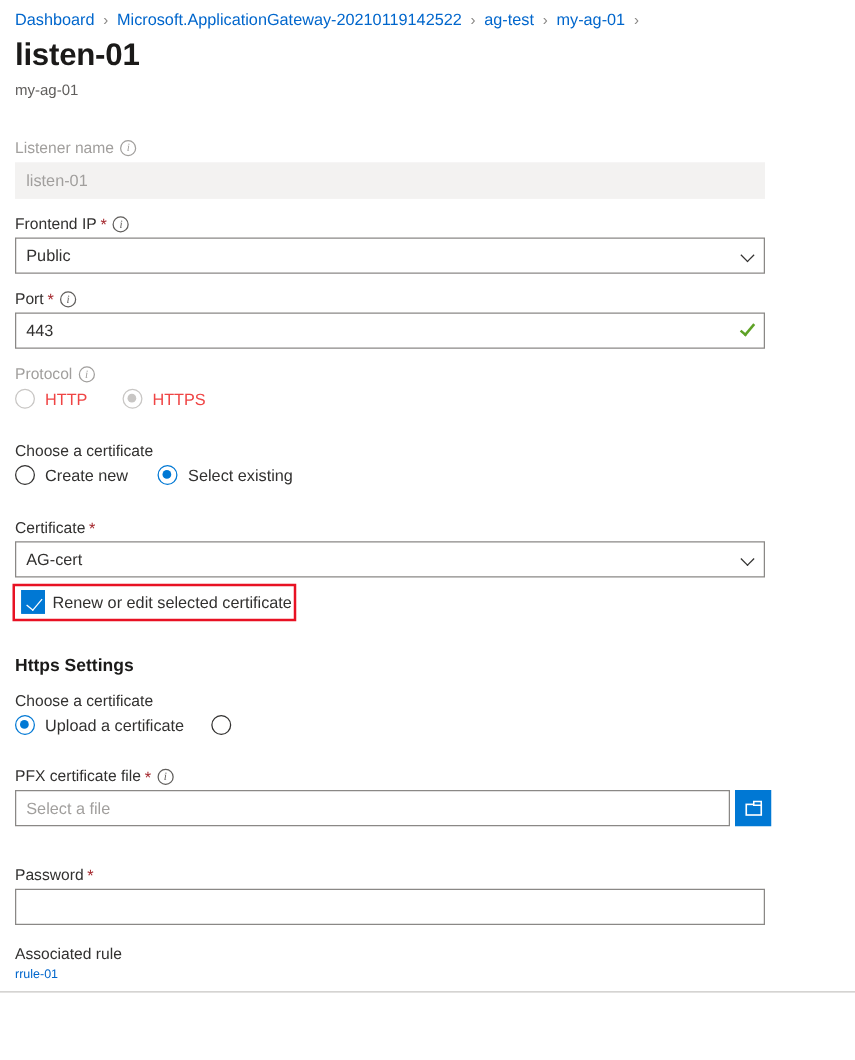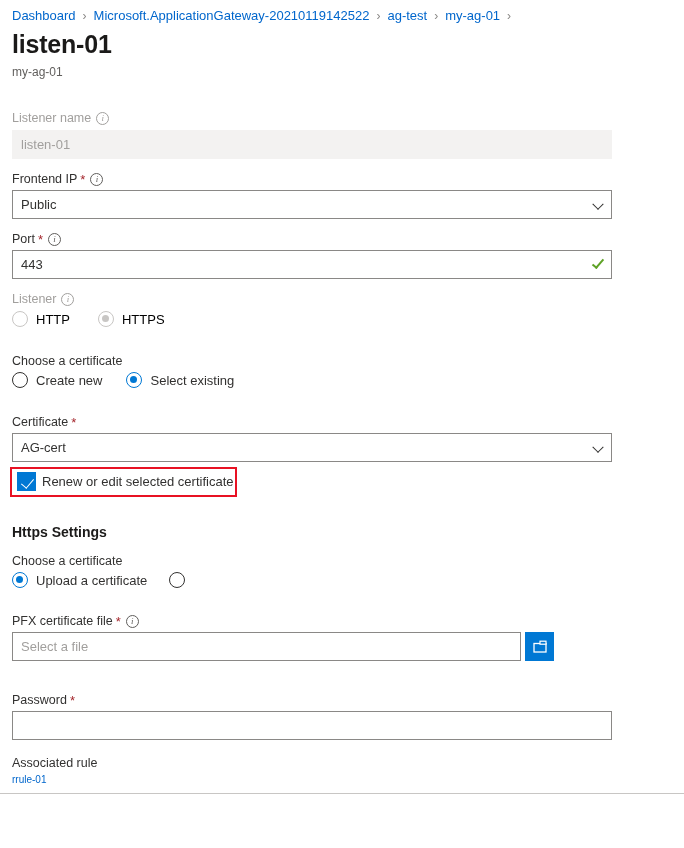--- a/index.html
+++ b/index.html
@@ -92,21 +92,21 @@
     width: 16px; height: 16px; border-radius: 50%;
     border: 1.5px solid #323130; background: #fff;
     flex: none; position: relative;
   }
   .radio.checked { border-color: #0078d4; border-width: 1.5px; }
   .radio.checked::after {
     content: ""; position: absolute;
     left: 3px; top: 3px; width: 7px; height: 7px;
     border-radius: 50%; background: #0078d4;
   }
-  .radio-opt.disabled { color: #000000; cursor: default; }
+  .radio-opt.disabled { color: #ef4444; cursor: default; }
   .radio.disabled { border-color: #c8c6c4; }
   .radio.disabled.checked { border-color: #c8c6c4; }
   .radio.disabled.checked::after { background: #c8c6c4; }
 
   
   .cb-row { display: flex; align-items: center; gap: 6px; cursor: pointer; }
   .checkbox {
     width: 19px; height: 19px; flex: none;
     border: 1px solid #0078d4; background: #fff; position: relative;
   }
@@ -206,21 +206,21 @@
       <span class="info-icon">i</span>
     </div>
   </div>
   <div class="txtbox" style="position:absolute;left:12px;top:250px;">
     <span>443</span>
     <span class="okcheck"></span>
   </div>
 
   <div style="position:absolute;left:12px;top:291px;">
     <div class="field-label disabled">
-      <span>Listener</span>
+      <span>Protocol</span>
       <span class="info-icon disabled">i</span>
     </div>
   </div>
   <div class="radio-row" style="position:absolute;left:12px;top:311px;gap:28px;">
     <div class="radio-opt disabled">
       <span class="radio disabled"></span>
       <span>HTTP</span>
     </div>
     <div class="radio-opt disabled">
       <span class="radio disabled checked"></span>
@@ -275,21 +275,21 @@
   </div>
 
   <div style="position:absolute;left:12px;top:613px;">
     <div class="field-label">
       <span>PFX certificate file</span>
       <span class="req-star">*</span>
       <span class="info-icon">i</span>
     </div>
   </div>
   <div style="position:absolute;left:12px;top:632px;display:flex;align-items:center;gap:4px;">
-    <div class="txtbox" style="width:509px;">
+    <div class="txtbox" style="width:572px;">
       <span class="ph">Select a file</span>
     </div>
     <div class="browse-btn">
       <svg width="16" height="16" viewBox="0 0 16 16">
         <rect x="2" y="4.5" width="12" height="8.5" fill="none" stroke="#ffffff" stroke-width="1.3"></rect>
         <rect x="8" y="2.2" width="6" height="3" fill="#0078d4" stroke="#ffffff" stroke-width="1.2"></rect>
       </svg>
     </div>
   </div>
 

